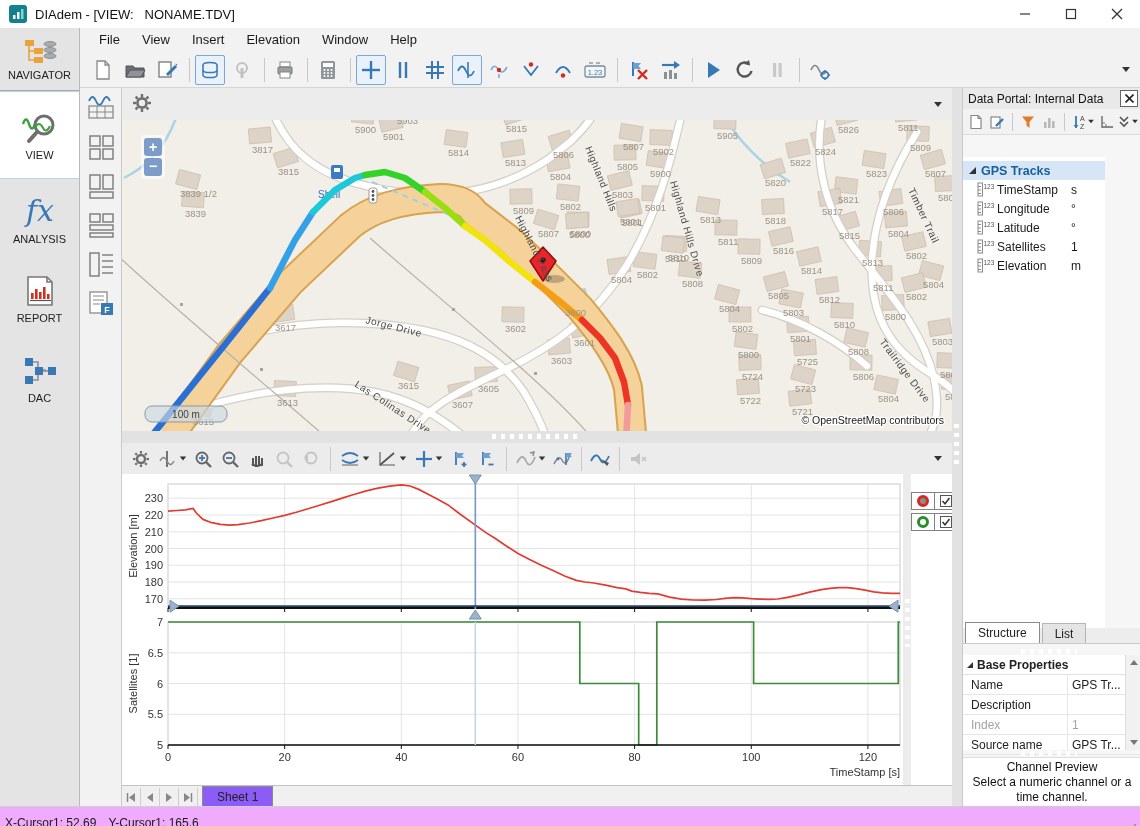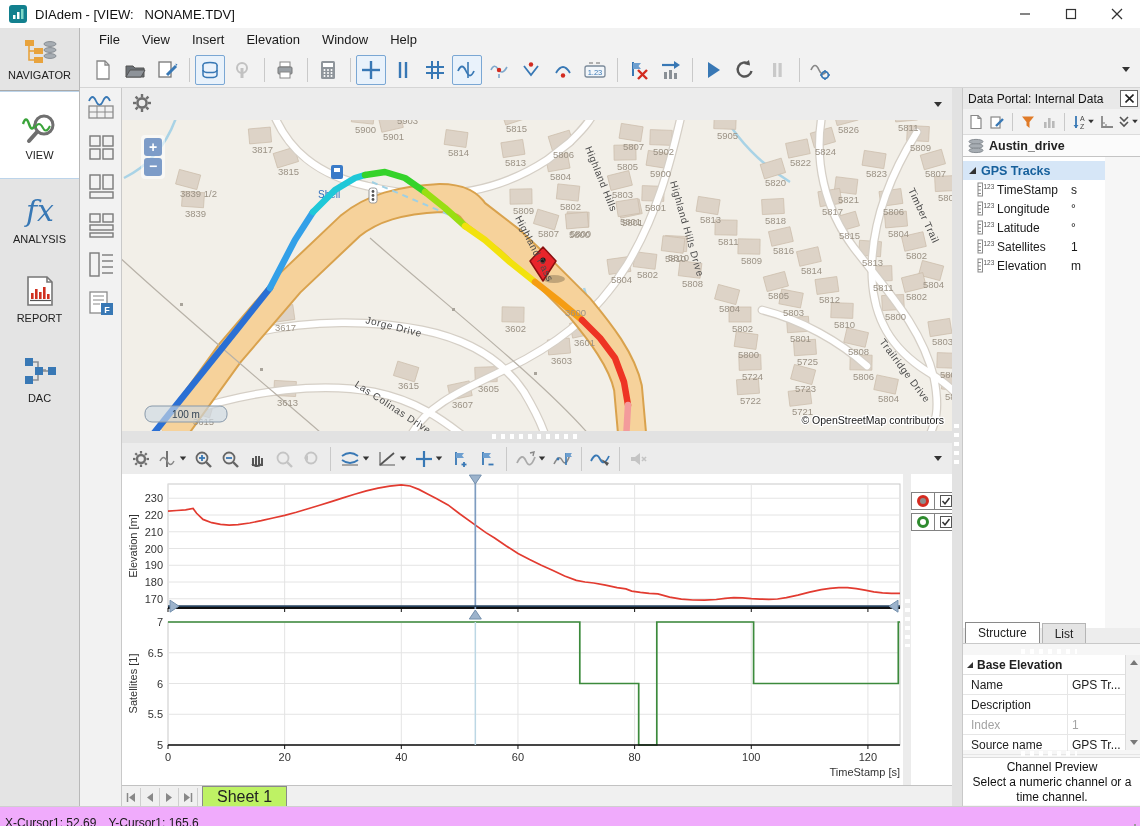--- a/index.html
+++ b/index.html
@@ -50,21 +50,21 @@
   .tick{font-size:11px;fill:#333;}
   .axlab{font-size:11px;fill:#333;}
   #legend{left:911px;top:492px;width:50px;}
   .leg-row{display:flex;width:44px;height:16px;background:#fff;border:1px solid #828282;margin-bottom:3px;}
   .leg-ring{width:22px;border-right:1px solid #828282;display:flex;align-items:center;justify-content:center;}
   .leg-cb{width:21px;display:flex;align-items:center;justify-content:center;}
   #chart-vsplit{left:903px;top:474px;width:8px;height:311px;background:#ececec;}
   
   #sheetbar{left:122px;top:785px;width:830px;height:21px;background:#f0f0f0;border-top:1px solid #c2c2c2;display:flex;align-items:flex-end;box-sizing:border-box;}
   .sheetnav{width:18px;height:18px;display:flex;align-items:center;justify-content:center;border-right:1px solid #cfcfcf;background:#f0f0f0;}
-  #sheet-tab{height:19px;background:#bef264;border:1px solid #8a8a8a;border-bottom:none;padding:0 14px;font-size:16px;display:flex;align-items:center;margin-left:4px;}
+  #sheet-tab{height:19px;background:#8b5cf6;border:1px solid #8a8a8a;border-bottom:none;padding:0 14px;font-size:12px;display:flex;align-items:center;margin-left:4px;}
   #statusbar{left:0;top:806px;width:1140px;height:32px;background:#f0abfc;border-top:1px solid #cfcfcf;display:flex;align-items:center;box-sizing:border-box;padding-left:5px;font-size:12px;color:#1a1a1a;}
   #statusbar .gap{width:12px;}
   #resize-grip{position:absolute;right:3px;bottom:3px;width:12px;height:12px;}
   
   #portal-vsplit{left:952px;top:88px;width:10px;height:718px;background:#e2e2e2;}
   #portal{left:962px;top:88px;width:178px;height:718px;background:#f6f6f6;border-left:1px solid #c9c9c9;box-sizing:border-box;}
   #portal .abs{position:absolute;}
   #portal-header{left:0;top:0;width:178px;height:21px;background:#e9e9e9;display:flex;align-items:center;}
   #portal-header .t{font-size:12px;color:#111;margin-left:5px;}
   #portal-close{margin-left:auto;margin-right:3px;width:16px;height:15px;border:1px solid #666;background:#fff;display:flex;align-items:center;justify-content:center;}
@@ -1070,30 +1070,20 @@
           </svg>
         </div>
       <div class="ptbtn" style="margin-left:auto;margin-right:2px;">
           <svg width="14" height="16">
             <path d="M3,3 l4,4 4,-4" fill="none" stroke="#555" stroke-width="1.6"></path>
             <path d="M3,8 l4,4 4,-4" fill="none" stroke="#555" stroke-width="1.6"></path>
           </svg>
           <div class="ddarrow" style="transform:scale(.7);"></div>
         </div>
     </div>
-    <div id="portal-root" class="abs">
-      <svg width="18" height="16" style="margin-left:4px;">
-          <g fill="#a7adb3" stroke="#878d93">
-            <ellipse cx="9" cy="3.6" rx="7" ry="2.2"></ellipse>
-            <ellipse cx="9" cy="8" rx="7" ry="2.2"></ellipse>
-            <ellipse cx="9" cy="12.4" rx="7" ry="2.2"></ellipse>
-          </g>
-        </svg>
-      <span class="t">Austin_drive</span>
-    </div>
     <div id="portal-tree" class="abs">
       <div id="group-row">
         <div class="tri"></div>
         <span class="t">GPS Tracks</span>
       </div>
       <div id="channel-list">
           <div class="chan-row">
             <span class="chan-ic">
               <svg width="17" height="15">
                 <rect x="1" y="1" width="4.5" height="13" fill="#fff" stroke="#8a8a8a"></rect>
@@ -1165,21 +1155,21 @@
           <span>Structure</span>
         </div>
       <div class="ptab">
           <span>List</span>
         </div>
     </div>
     <div id="portal-dots1" class="abs dots-h"></div>
     <div id="props" class="abs">
       <div id="props-header">
         <div class="tri" style="width:0;height:0;border-left:6px solid transparent;border-bottom:6px solid #333;margin:0 4px;"></div>
-        <span class="t">Base Elevation</span>
+        <span class="t">Base Properties</span>
       </div>
       <div id="props-rows">
           <div class="prop-row">
             <div class="prop-key">Name</div>
             <div class="prop-val">GPS Tr...</div>
           </div>
           <div class="prop-row">
             <div class="prop-key">Description</div>
             <div class="prop-val"></div>
           </div>

